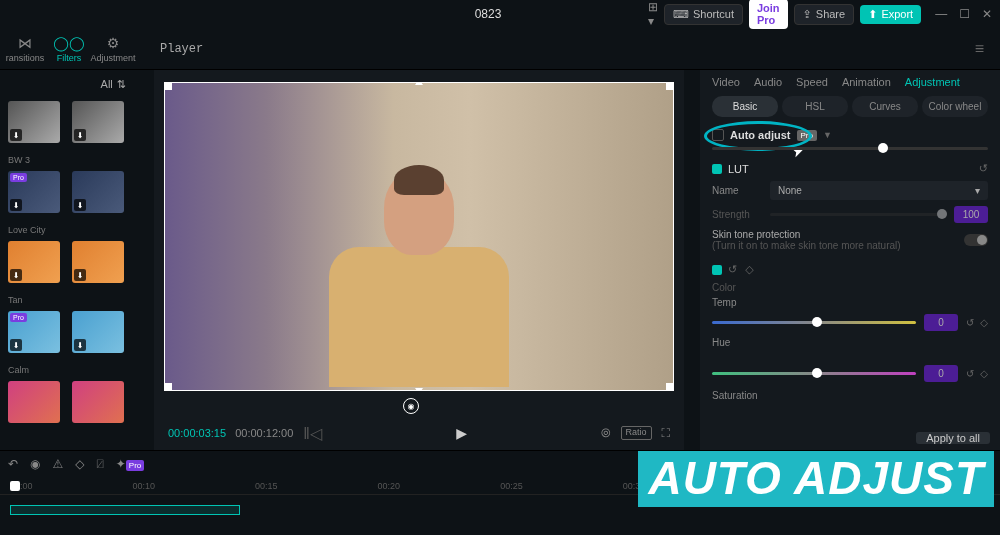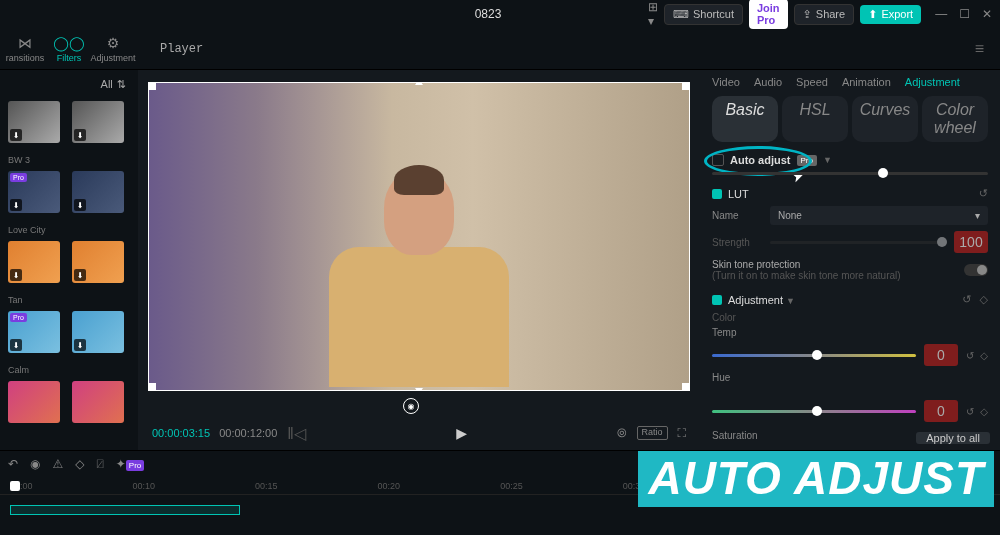--- a/index.html
+++ b/index.html
@@ -18,21 +18,21 @@
   
   
   .tooltabs { height: 42px; display: flex; align-items: center; padding: 0 4px; gap: 2px; border-bottom: 1px solid #000; }
   .tooltab { width: 42px; display: flex; flex-direction: column; align-items: center; gap: 2px; font-size: 9px; color: #888; cursor: pointer; }
   .tooltab.active { color: #00c4b4; }
   .tooltab-icon { font-size: 14px; }
   .player-label { margin-left: 16px; font-size: 12px; color: #aaa; flex: 1; padding-left: 8px; font-family: Liberation Mono, monospace; }
   .player-menu { margin-right: 12px; color: #666; cursor: pointer; }
   
   
-  .main { display: flex; height: 380px; }
+  .main { display: flex; height: 380px; gap: 16px; }
   
   
   .sidebar { width: 138px; background: #0d1216; padding: 4px; }
   .side-filter-row { display: flex; justify-content: flex-end; padding: 4px 8px; font-size: 11px; color: #aaa; gap: 4px; }
   .thumb-wrap { display: flex; gap: 6px; margin: 6px 4px; }
   .thumb-col { flex: 1; display: flex; flex-direction: column; gap: 2px; }
   .thumb { width: 52px; height: 42px; background: linear-gradient(135deg,#8a6a4a,#c0a080); border-radius: 3px; position: relative; }
   .thumb.bw { background: linear-gradient(135deg,#555,#aaa); }
   .thumb.love { background: linear-gradient(135deg,#2a3a5a,#4a5a7a); }
   .thumb.tan { background: linear-gradient(135deg,#e08030,#f0a050); }
@@ -65,21 +65,21 @@
   .pc-right { display: flex; gap: 10px; color: #888; font-size: 12px; }
   .pc-right span { cursor: pointer; }
   .ratio-box { border: 1px solid #666; padding: 0 4px; font-size: 9px; border-radius: 2px; }
   
   
   .props { width: 300px; background: #14191e; padding: 6px 12px; font-size: 12px; position: relative; }
   .prop-tabs { display: flex; gap: 14px; font-size: 11px; color: #888; margin-bottom: 8px; }
   .prop-tab { cursor: pointer; }
   .prop-tab.active { color: #00c4b4; }
   .sub-tabs { display: flex; gap: 4px; margin-bottom: 12px; }
-  .sub-tab { flex: 1; text-align: center; padding: 5px 0; background: #1e2329; border-radius: 10px; font-size: 16px; color: #888; cursor: pointer; font-style: italic; }
+  .sub-tab { flex: 1; text-align: center; padding: 5px 0; background: #1e2329; border-radius: 10px; font-size: 10px; color: #888; cursor: pointer; }
   .sub-tab.active { background: #2a3036; color: #ddd; }
   .auto-adjust-row { display: flex; align-items: center; gap: 6px; position: relative; margin-bottom: 6px; }
   .checkbox { width: 12px; height: 12px; border: 1px solid #555; border-radius: 2px; }
   .pro-badge { background: #666; color: #fff; font-size: 8px; padding: 1px 4px; border-radius: 2px; }
   .highlight-oval { position: absolute; left: -8px; top: -8px; width: 108px; height: 30px; border: 3px solid #00b4c4; border-radius: 50%; pointer-events: none; }
   .cursor-arrow { position: absolute; left: 80px; top: 14px; font-size: 14px; color: #fff; pointer-events: none; transform: rotate(-20deg); }
   .slider-row { display: flex; align-items: center; gap: 8px; margin: 6px 0; }
   .slider-track { flex: 1; height: 3px; background: #333; border-radius: 2px; position: relative; }
   .slider-track.gradient-temp { background: linear-gradient(90deg,#3a6ad0,#888,#d0c040); }
   .slider-track.gradient-hue { background: linear-gradient(90deg,#40c080,#888,#c040c0); }
@@ -87,21 +87,21 @@
   .section-head { display: flex; align-items: center; gap: 6px; margin: 12px 0 6px; }
   .section-head .sq { width: 10px; height: 10px; background: #00c4b4; border-radius: 2px; }
   .section-head .title { flex: 1; color: #ddd; font-size: 11px; }
   .section-icons { display: flex; gap: 8px; color: #666; font-size: 11px; }
   .field-row { display: flex; align-items: center; gap: 8px; margin: 6px 0; }
   .field-label { width: 50px; font-size: 10px; color: #888; }
   .field-select { flex: 1; background: #1e2329; border: none; color: #aaa; padding: 4px 8px; border-radius: 3px; font-size: 10px; display: flex; justify-content: space-between; }
   .dim { color: #555; font-size: 10px; }
   .toggle { width: 24px; height: 12px; background: #333; border-radius: 6px; position: relative; cursor: pointer; }
   .toggle::after { content: ''; position: absolute; right: 1px; top: 1px; width: 10px; height: 10px; background: #888; border-radius: 50%; }
-  .num-box { width: 34px; background: #7f1d1d; text-align: center; padding: 3px 0; border-radius: 3px; font-size: 14px; color: #aaa; }
+  .num-box { width: 34px; background: #4c1d95; text-align: center; padding: 3px 0; border-radius: 3px; font-size: 10px; color: #aaa; }
   .micro-icons { display: flex; gap: 6px; font-size: 10px; color: #666; }
   .apply-btn { position: absolute; bottom: 6px; right: 10px; background: #2a3036; padding: 0 10px; border-radius: 3px; font-size: 11px; color: #ccc; cursor: pointer; }
   
   
   .timeline { height: 85px; background: #0d1216; border-top: 1px solid #000; }
   .tl-toolbar { height: 26px; display: flex; align-items: center; padding: 0 8px; gap: 12px; color: #888; font-size: 12px; }
   .tl-toolbar span { cursor: pointer; }
   .tl-toolbar .pro-float { background: #7a3de0; color: #fff; font-size: 8px; padding: 1px 3px; border-radius: 2px; }
   .tl-toolbar-right { margin-left: auto; display: flex; gap: 10px; align-items: center; }
   .tl-zoom-track { width: 80px; height: 3px; background: #333; border-radius: 2px; }
@@ -317,21 +317,20 @@
     <div class="field-row" style="justify-content:space-between;">
       <div>
         <div style="font-size:10px;color:#aaa;">Skin tone protection</div>
         <div class="dim">(Turn it on to make skin tone more natural)</div>
       </div>
       <div class="toggle"></div>
     </div>
 
     <div class="section-head">
       <div class="sq"></div>
-      <div class="title"><span>Adjustment</span> <span style="color:#666;font-size:9px;">▼</span></div>
       <div class="section-icons">
         <span>↺</span>
         <span>◇</span>
       </div>
     </div>
     <div class="dim" style="margin:4px 0;">Color</div>
     <div>
       <div class="field-label" style="width:auto;margin-bottom:2px;">Temp</div>
       <div class="slider-row">
         <div class="slider-track gradient-temp">

